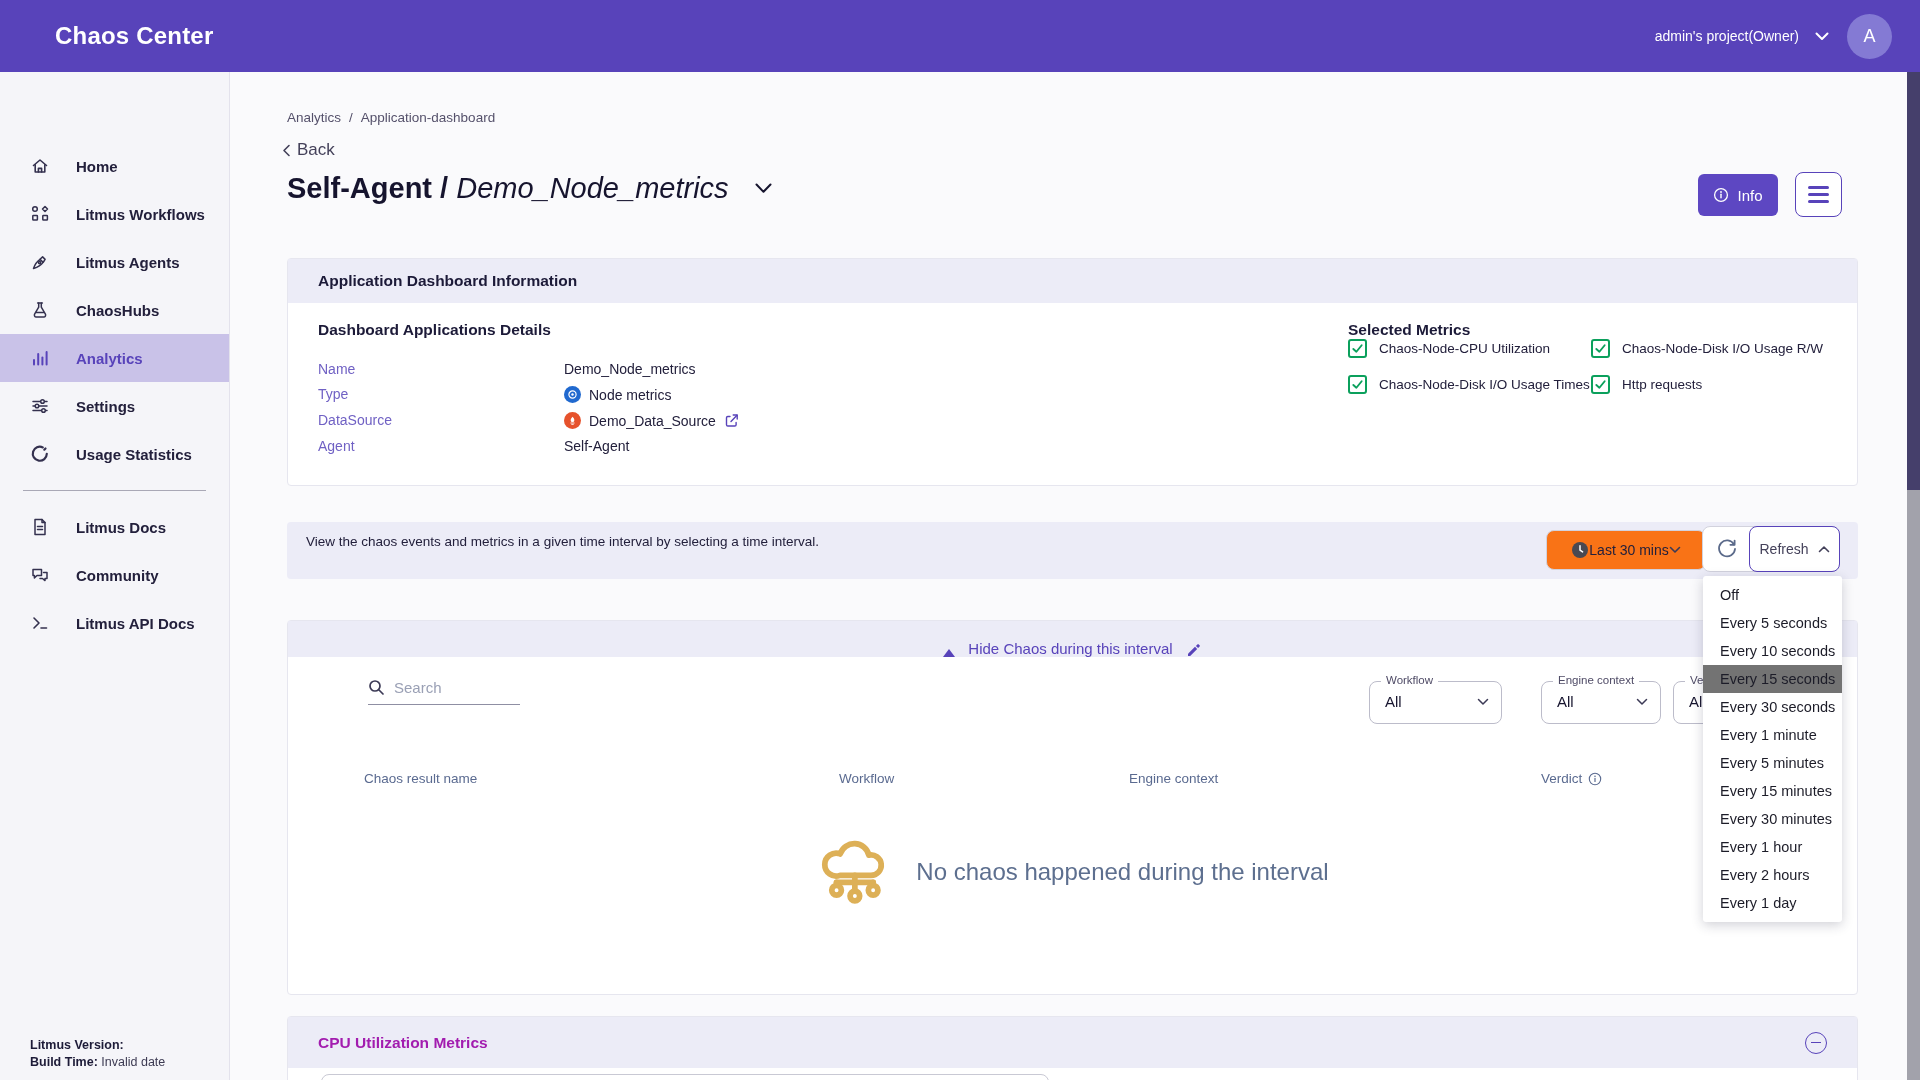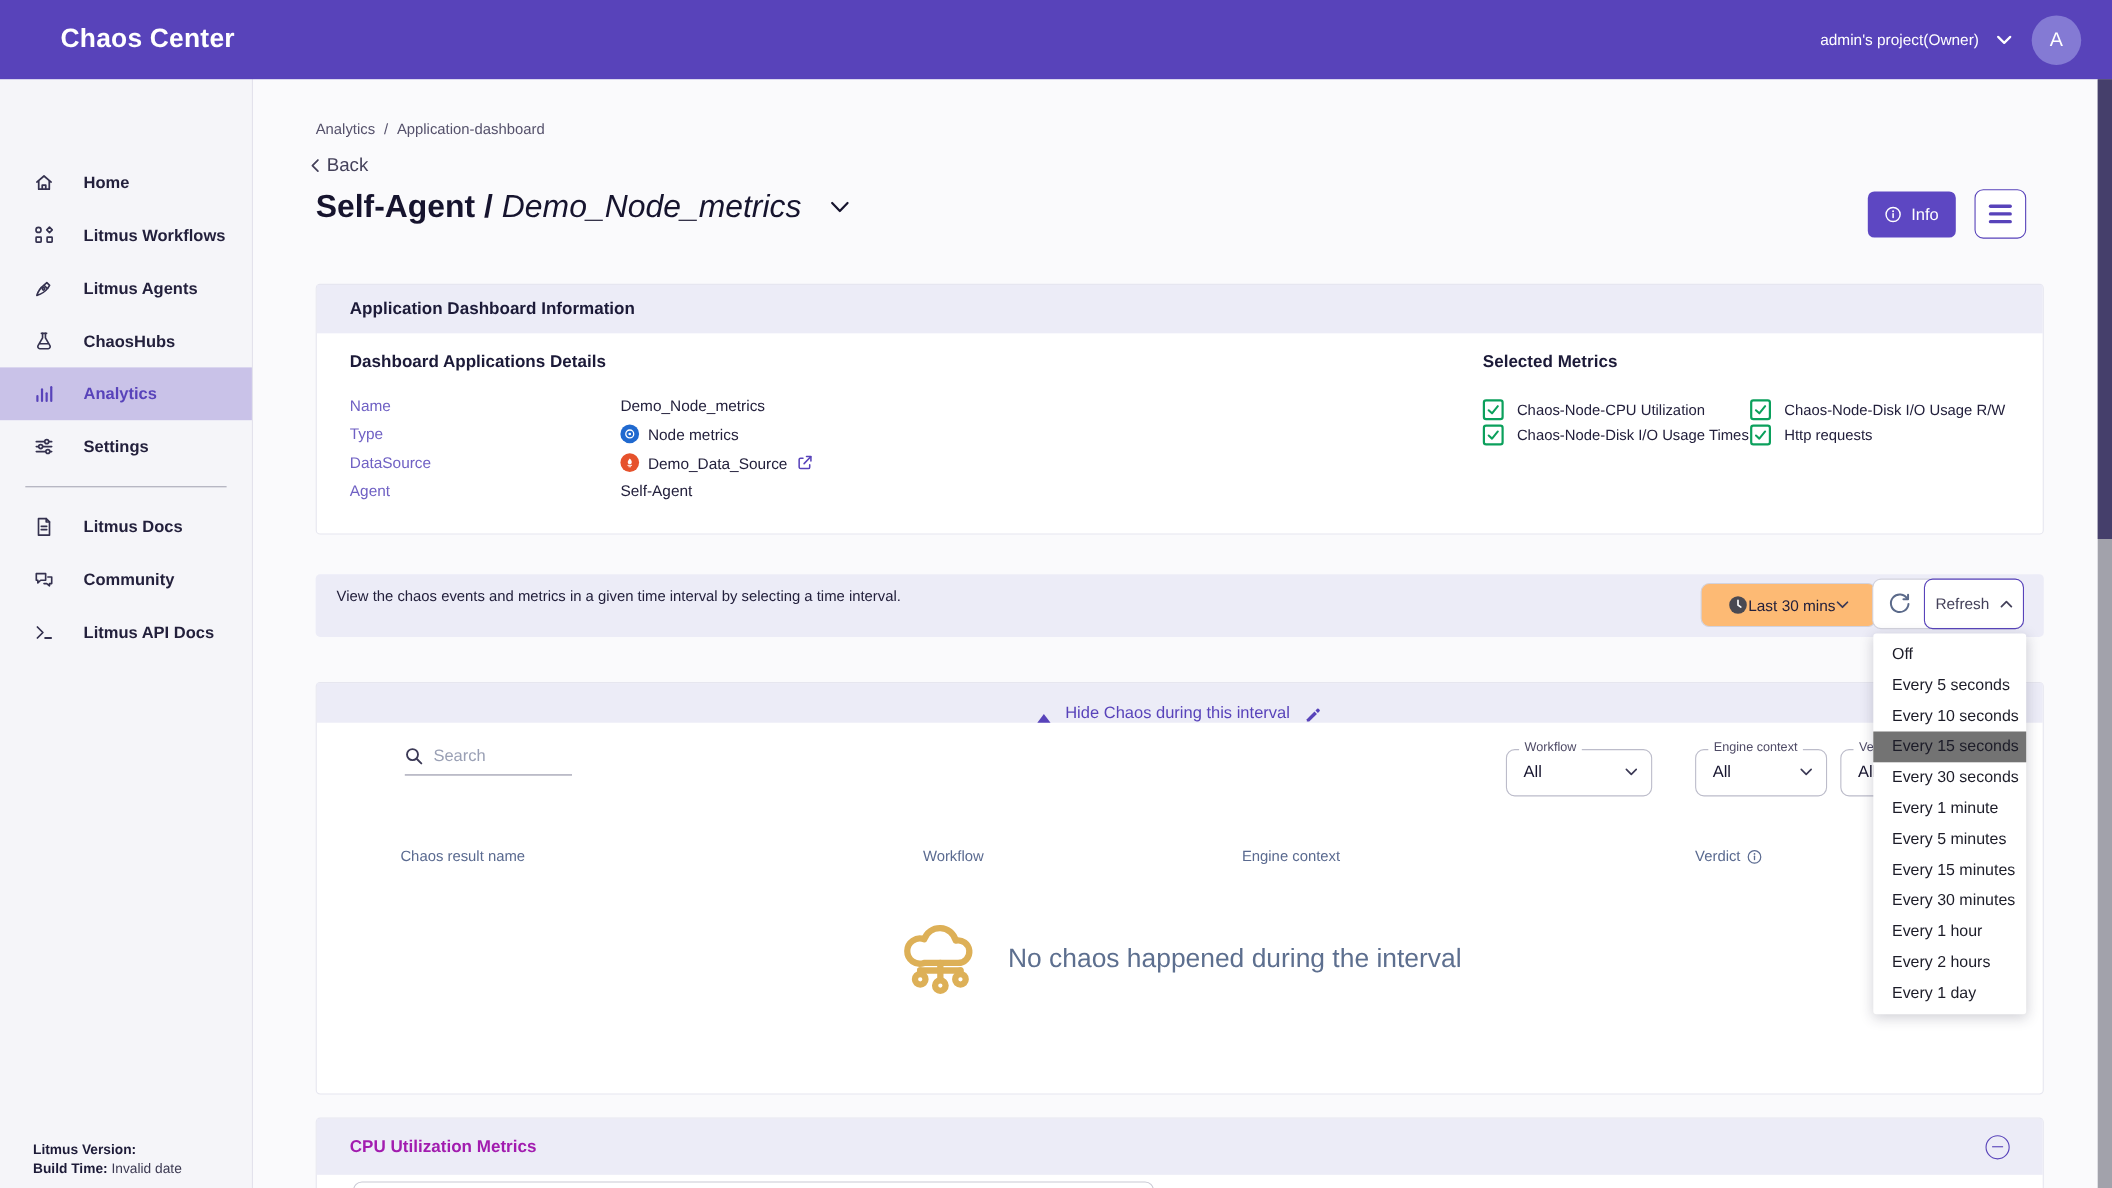--- a/index.html
+++ b/index.html
@@ -67,31 +67,31 @@
   .cfg-label { color:#7061c4; }
   .cfg-value { color:#23203c; display:flex; align-items:center; gap:8px; }
 
   .apps-col { position:absolute; left:540px; top:62px; }
   .ns-row { margin-top:26px; font-size:14px; display:flex; gap:38px; }
   .ns-label { color:#7061c4; }
   .ns-value { color:#23203c; }
   .apps-checks { margin-top:20px; display:flex; gap:28px; align-items:center; }
 
   .metrics-col { position:absolute; left:1060px; top:62px; }
-  .metrics-grid { margin-top:24px; display:grid; grid-template-columns:243px auto; row-gap:4px; }
+  .metrics-grid { display:grid; grid-template-columns:243px auto; row-gap:17px; }
 
   .check-row { display:flex; align-items:center; gap:12px; font-size:13.5px; color:#23203c; cursor:pointer; }
   .cb { width:17px; height:17px; border-radius:3px; background:#fff; border:2px solid #b6b6c3;
         display:inline-flex; align-items:center; justify-content:center; }
   .cb.checked { width:19px; height:19px; border-color:#0ba05c; }
 
   
   .interval-bar { left:287px; top:522px; width:1571px; height:57px; background:#ececf7; border-radius:4px; }
   .interval-desc { position:absolute; left:19px; top:10px; width:545px; font-size:13.5px; line-height:20px; color:#23203c; }
-  .time-btn { position:absolute; left:1259px; top:8px; width:160px; height:40px; background:#fdba74;
+  .time-btn { position:absolute; left:1259px; top:8px; width:160px; height:40px; background:#f97316;
               border:1px solid #d2d2dd; border-radius:8px; display:flex; align-items:center; justify-content:center;
               gap:0; font-size:14px; color:#23203c; cursor:pointer; font-family:inherit; }
   .refresh-group { position:absolute; left:1415px; top:4px; width:138px; height:46px; background:#fff;
                    border:1px solid #d2d2dd; border-radius:8px; }
   .refresh-ico-seg { position:absolute; left:0; top:0; width:48px; height:44px; display:flex; align-items:center;
                      justify-content:center; cursor:pointer; }
   .refresh-btn { position:absolute; right:-1px; top:-1px; width:91px; height:46px; background:#fff;
                  border:1.6px solid #5843ba; border-radius:8px; display:flex; align-items:center; justify-content:center;
                  gap:9px; font-size:14px; color:#44415a; cursor:pointer; font-family:inherit; }
 
@@ -213,20 +213,27 @@
       <div class="nav-item">
         <svg width="20" height="20" viewBox="0 0 20 20" fill="none" stroke="currentColor" stroke-width="1.5" stroke-linecap="round">
             <path d="M3 5.5h14"></path>
             <circle cx="12.5" cy="5.5" r="1.8" fill="#f5f5f9"></circle>
             <path d="M3 10h14"></path>
             <circle cx="7" cy="10" r="1.8" fill="#f5f5f9"></circle>
             <path d="M3 14.5h14"></path>
             <circle cx="13.5" cy="14.5" r="1.8" fill="#f5f5f9"></circle>
           </svg>
         <span>Settings</span>
+      </div>
+      <div class="nav-item">
+        <svg width="20" height="20" viewBox="0 0 20 20" fill="none" stroke="currentColor" stroke-width="2.2" stroke-linecap="round">
+            <path d="M12.8 3.4a7 7 0 1 0 4 6.4"></path>
+            <path d="M15.5 4.5l-1.2 1.2"></path>
+          </svg>
+        <span>Usage Statistics</span>
       </div>
 
       <div class="nav-divider"></div>
 
       <div class="nav-item">
         <svg width="20" height="20" viewBox="0 0 20 20" fill="none" stroke="currentColor" stroke-width="1.5" stroke-linecap="round" stroke-linejoin="round">
             <path d="M5 2.5h7l3 3v12H5z"></path>
             <path d="M12 2.5v3h3"></path>
             <path d="M7.5 9.5h5M7.5 12.5h5"></path>
           </svg>

